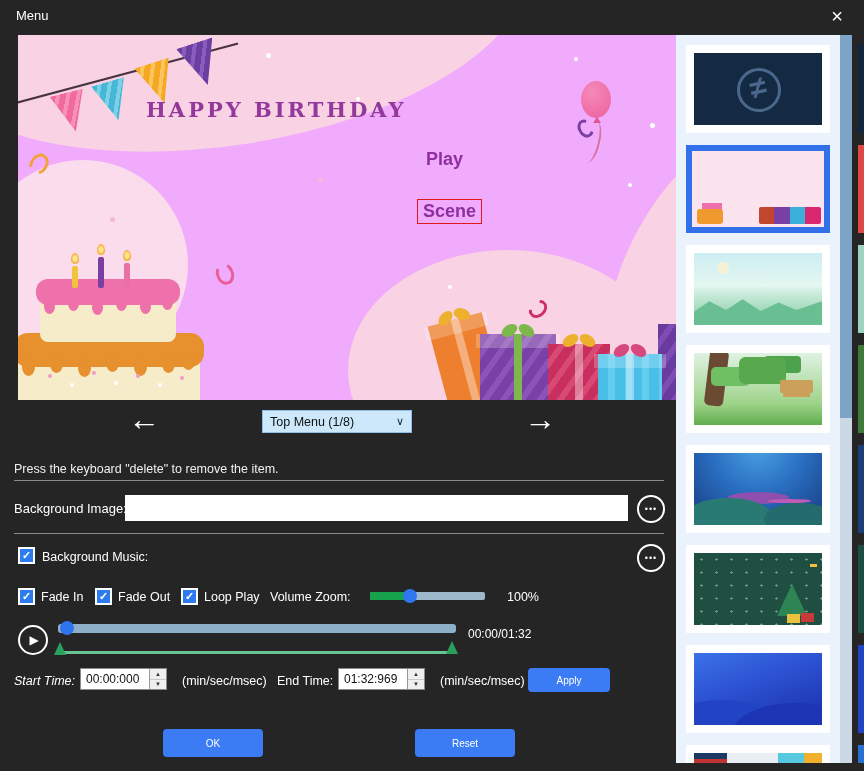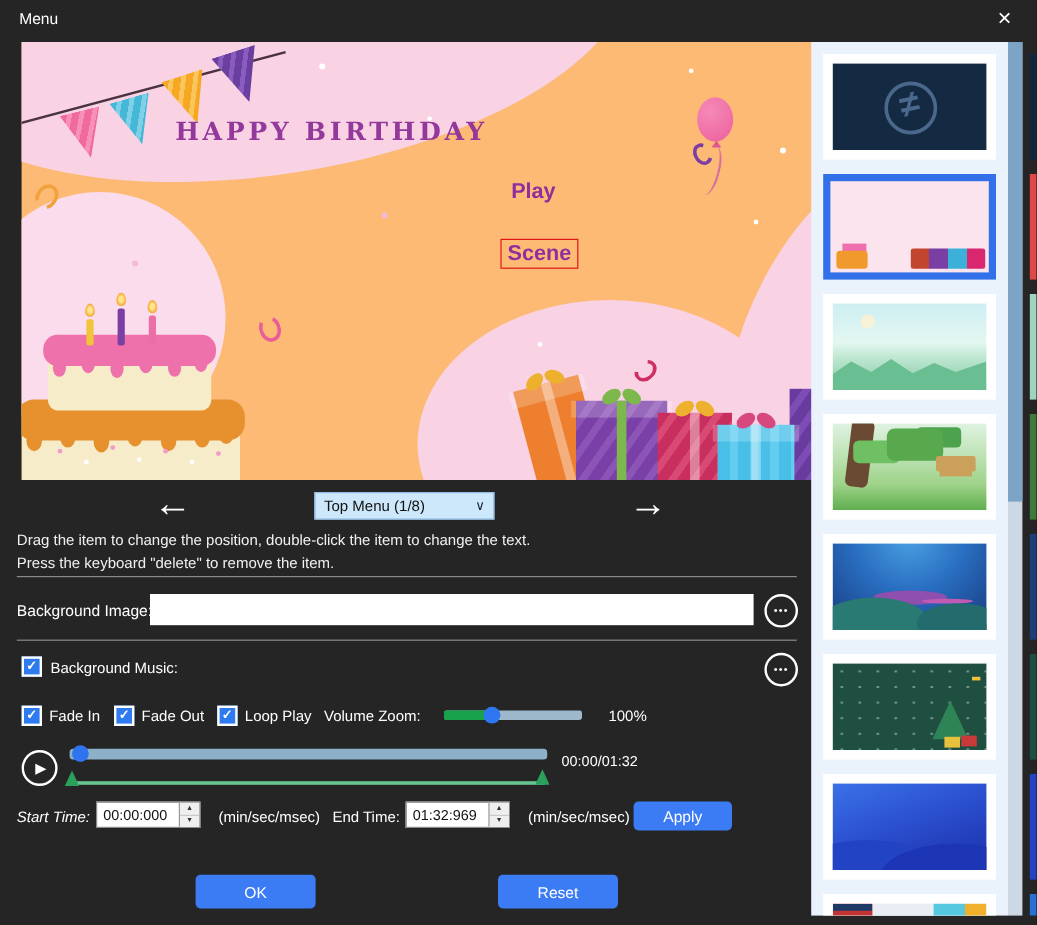--- a/index.html
+++ b/index.html
@@ -6,21 +6,21 @@
   .window{position:relative;width:864px;height:771px;background:#252526;overflow:hidden;
           font-family:"Liberation Sans",sans-serif;color:#f2f2f2;}
   .abs{position:absolute;}
 
   
   .titlebar-text{left:16px;top:8px;font-size:13px;color:#fff;}
   .close-btn{right:12px;top:2px;width:30px;height:28px;display:flex;align-items:center;justify-content:center;
              font-size:20px;color:#fff;cursor:pointer;}
 
   
-  .preview{left:18px;top:35px;width:766px;height:365px;background:#fdba74;overflow:hidden;}
+  .preview{left:18px;top:35px;width:766px;height:365px;background:#f0abfc;overflow:hidden;}
   .blob{position:absolute;background:#f9d2e4;border-radius:50%;}
   .blob-a{left:-90px;top:-150px;width:600px;height:260px;transform:rotate(-9deg);}
   .blob-b{right:-80px;top:90px;width:260px;height:430px;transform:rotate(14deg);}
   .blob-c{left:330px;bottom:-90px;width:320px;height:240px;}
   .blob-d{left:-40px;bottom:30px;width:210px;height:210px;background:#fbdcec;}
   .dot{position:absolute;border-radius:50%;background:#fff;}
   .pdot{background:#f4b9d4;}
 
   .bunting-string{left:-6px;top:68px;width:234px;height:2px;background:#4a3340;
                   transform:rotate(-15deg);transform-origin:left center;}
@@ -132,21 +132,21 @@
   .trim-r{left:446px;top:641px;}
 
   
   .spin{position:absolute;height:22px;display:flex;border:1px solid #8a8a8a;background:#fff;box-sizing:border-box;}
   .spin-val{padding:3px 5px 0 5px;font-size:12px;color:#111;min-width:58px;}
   .spin-btns{width:16px;border-left:1px solid #9a9a9a;background:#efefef;display:flex;flex-direction:column;}
   .spin-b{flex:1;display:flex;align-items:center;justify-content:center;font-size:6px;color:#333;cursor:pointer;}
   .spin-b.up{border-bottom:1px solid #c9c9c9;}
 
   .btn{position:absolute;background:#3b7cf5;color:#fff;border-radius:4px;display:flex;
-       align-items:center;justify-content:center;font-size:13px;cursor:pointer;}
+       align-items:center;justify-content:center;font-size:10px;cursor:pointer;}
   .apply-btn{left:528px;top:668px;width:82px;height:24px;}
   .ok-btn{left:163px;top:729px;width:100px;height:28px;}
   .reset-btn{left:415px;top:729px;width:100px;height:28px;}
   .notice-text{left:14px;top:700px;font-size:12.5px;color:#fff;}
 
   
   .sidebar{left:676px;top:35px;width:164px;height:728px;background:#eaf2fb;overflow:hidden;}
   .theme-card{position:absolute;left:10px;width:144px;height:88px;background:#fff;cursor:pointer;}
   .theme-card.selected{background:#3170e8;}
   .thumb{position:absolute;inset:8px;overflow:hidden;}
@@ -290,21 +290,20 @@
     </div>
   </div>
 
   <div class="abs nav-arrow nav-left">←</div>
   <div class="abs dropdown">
     <span class="dd-text">Top Menu (1/8)</span>
     <span class="dd-chev">∨</span>
   </div>
   <div class="abs nav-arrow nav-right">→</div>
 
-  <div class="abs instr" style="top:443px;">Drag the item to change the position, double-click the item to change the text.</div>
   <div class="abs instr" style="top:462px;">Press the keyboard "delete" to remove the item.</div>
   <div class="abs divider" style="top:480px;"></div>
 
   <div class="abs field-label" style="left:14px;top:501px;">Background Image:</div>
   <input class="text-input" style="left: 125px; top: 495px; width: 503px; height: 26px;" value="">
   <div class="abs ellipsis-btn" style="left:637px;top:495px;">•••</div>
   <div class="abs divider" style="top:533px;"></div>
 
   <span class="cb" style="left:18px;top:547px;">
       <span class="cb-mark">✓</span>

